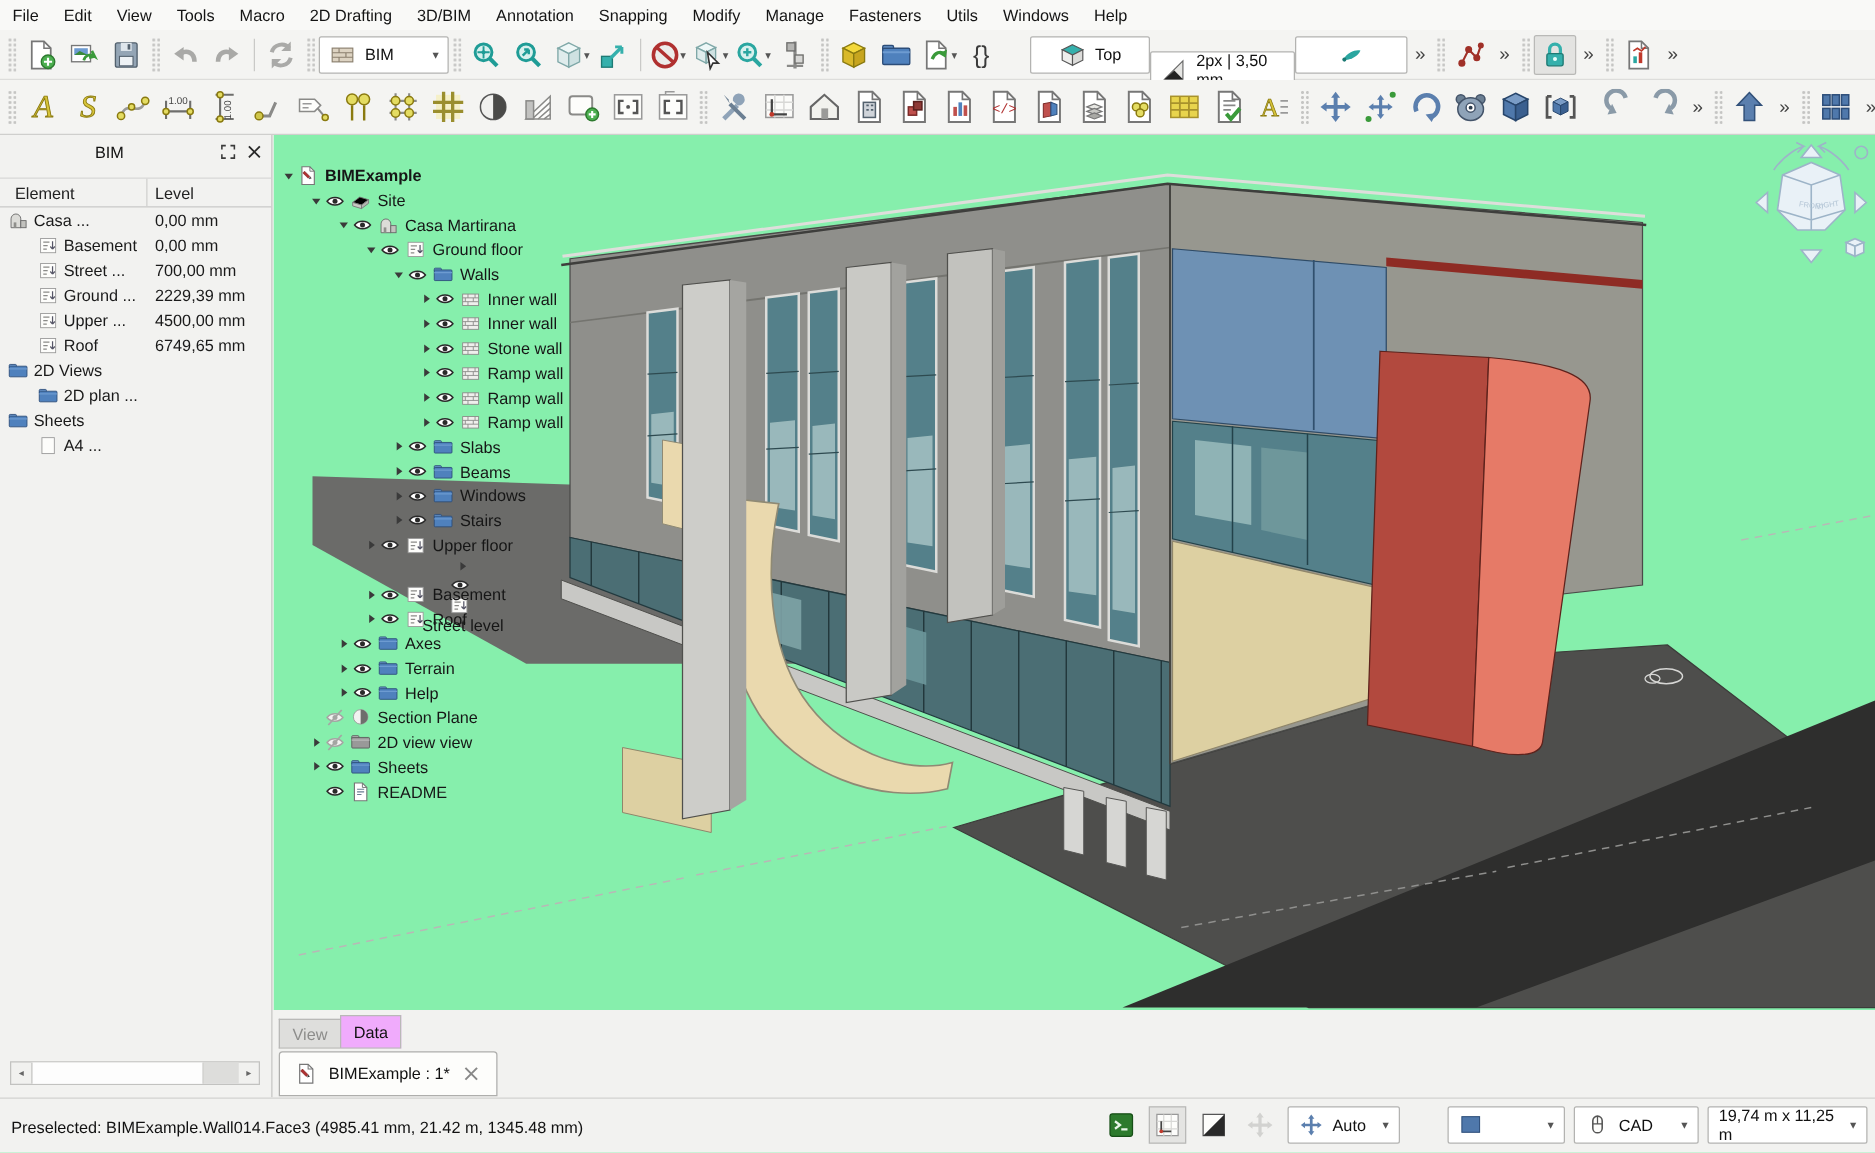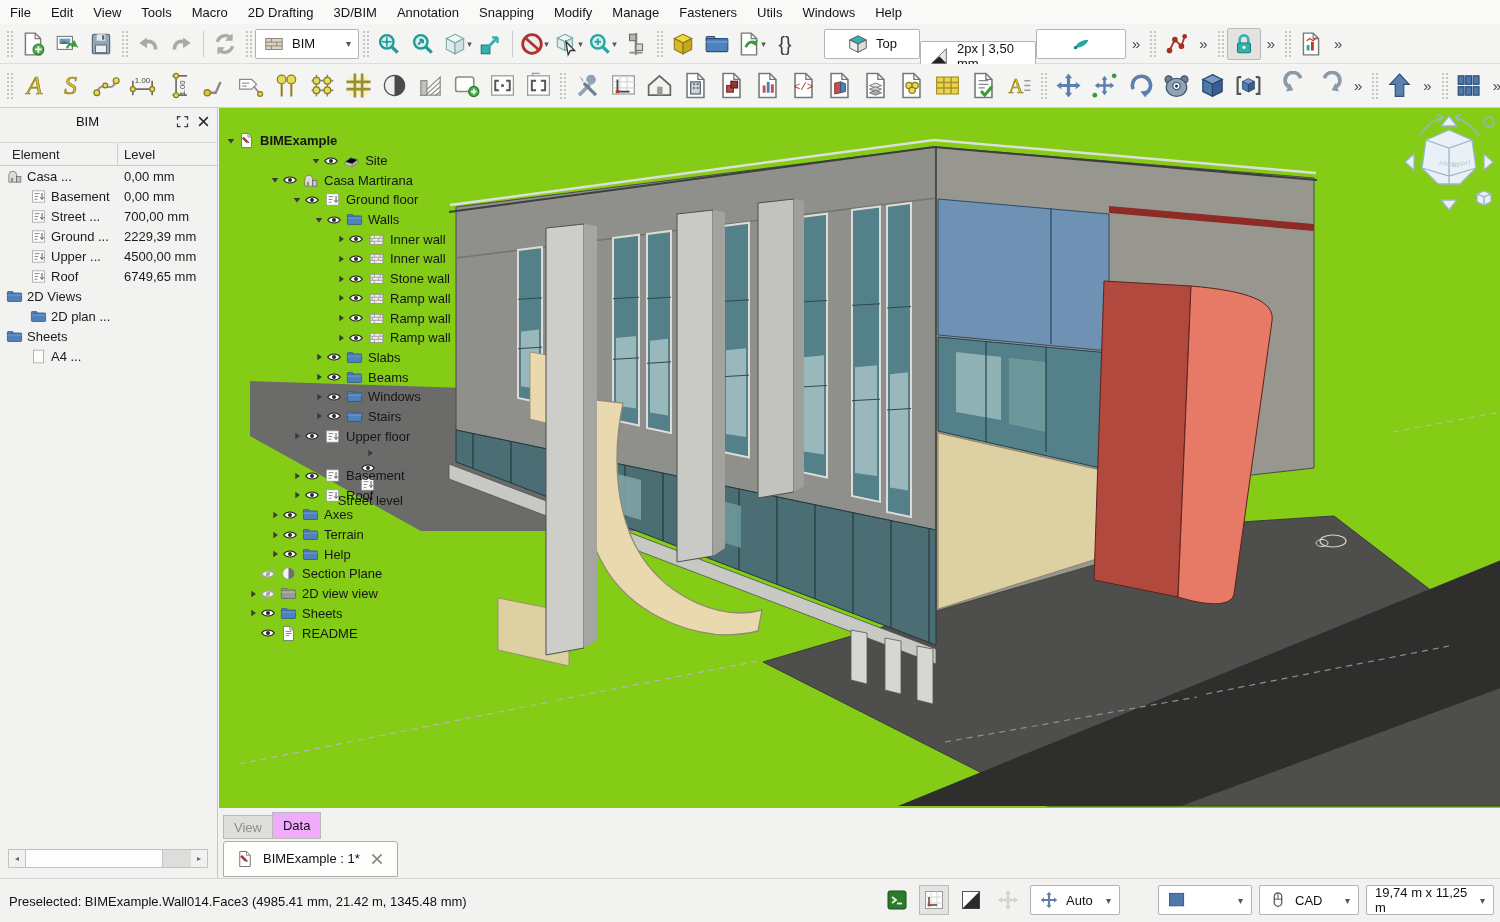--- a/index.html
+++ b/index.html
@@ -47,21 +47,21 @@
   .prow{height:20px;display:flex;align-items:center;font-size:13px;color:#1a1a1a;position:relative;white-space:nowrap}
   .prow .picon{width:17px;height:17px;margin:0 4px 0 0;flex:none}
   .plevel{position:absolute;left:124px;top:0;height:20px;display:flex;align-items:center}
   
   #panelhscroll{position:absolute;left:8px;bottom:10px;width:198px;height:17px;background:#f1f1ef;
                 border:1px solid #c2c2c0;display:flex;align-items:stretch}
   .sbarrow{width:16px;display:flex;align-items:center;justify-content:center;font-size:8px;color:#666}
   .sbthumb{flex:1;background:#fdfdfd;border-left:1px solid #c2c2c0;border-right:1px solid #c2c2c0}
   .sbpage{width:28px;background:#dddddb}
   
-  #viewport{position:absolute;left:219px;top:108px;width:1281px;height:700px;background:#84cc16;z-index:10}
+  #viewport{position:absolute;left:219px;top:108px;width:1281px;height:700px;background:#86efac;z-index:10}
   #scene{position:absolute;left:0;top:0;width:1281px;height:700px}
   #navcube{position:absolute;left:1180px;top:2px;width:100px;height:106px}
   
   #tree{position:absolute;left:5px;top:23px;z-index:15}
   .trow{display:flex;align-items:center;height:19.7px;font-size:13px;color:#161616;white-space:nowrap}
   .tarrow{width:14px;height:14px;display:flex;align-items:center;justify-content:center;flex:none}
   .tarrow svg{width:10px;height:10px}
   .teye{width:16px;height:16px;margin-right:4px;flex:none}
   .ticon{width:17px;height:17px;margin-right:5px;flex:none}
   .tbold{font-weight:bold}
@@ -1096,21 +1096,21 @@
         <span class="tarrow">
           <svg class="ic">
             <use href="#s-tridown"></use>
           </svg>
         </span>
         <svg class="ic ticon">
           <use href="#s-fcdoc"></use>
         </svg>
         <span class="tbold">BIMExample</span>
       </div>
-      <div class="trow" style="padding-left: 22px; justify-content: center;">
+      <div class="trow" style="padding-left: 22px;">
         <span class="tarrow">
           <svg class="ic">
             <use href="#s-tridown"></use>
           </svg>
         </span>
         <svg class="ic teye">
           <use href="#s-eye"></use>
         </svg>
         <svg class="ic ticon">
           <use href="#s-site"></use>

